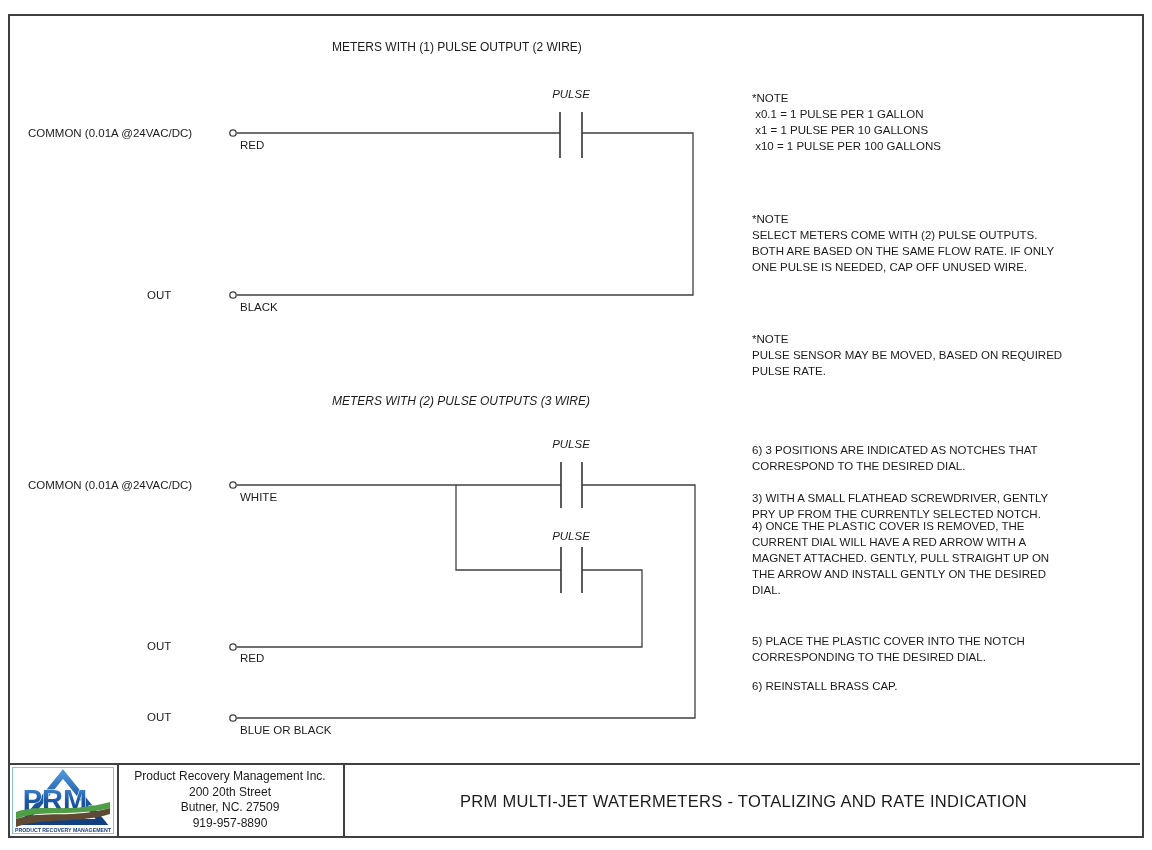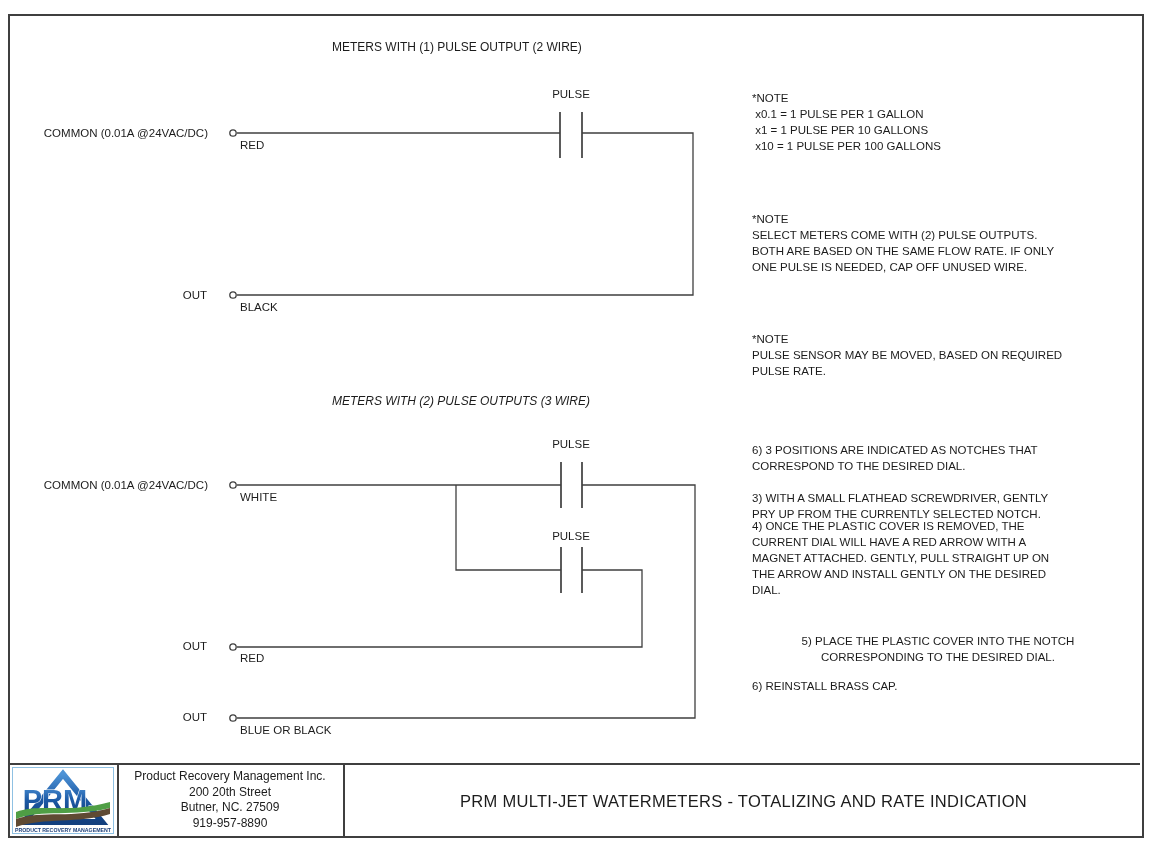--- a/index.html
+++ b/index.html
@@ -9,23 +9,23 @@
     background:#ffffff;
     font-family:"Liberation Sans", sans-serif;
     color:#1c1c1c;
     overflow:hidden;
   }
   .frame{
     position:absolute;left:8px;top:14px;width:1132px;height:820px;
     border:2px solid #3f3f3f;
   }
   .lbl{position:absolute;font-size:11.5px;color:#1c1c1c;white-space:nowrap;line-height:13px;}
-  .lbl.right{text-align:right;}
+  .lbl.right{}
   .sec-title{position:absolute;font-size:12px;color:#1c1c1c;white-space:nowrap;}
-  .pulse{transform:translateX(-50%);}
+  .pulse{transform:translateX(-50%);font-style:italic;}
   .note{
     position:absolute;left:752px;width:372px;
     font-size:11.5px;line-height:16px;color:#1c1c1c;
     white-space:pre-line;
   }
   .tb-line{position:absolute;background:#3f3f3f;}
   .tb-address{
     position:absolute;left:119px;top:769px;width:222px;
     text-align:center;font-size:12px;line-height:15.5px;color:#1c1c1c;
   }
@@ -96,21 +96,21 @@
 PULSE RATE.</div>
   <div class="note" style="top:442px;">6) 3 POSITIONS ARE INDICATED AS NOTCHES THAT
 CORRESPOND TO THE DESIRED DIAL.</div>
   <div class="note" style="top:490px;">3) WITH A SMALL FLATHEAD SCREWDRIVER, GENTLY
 PRY UP FROM THE CURRENTLY SELECTED NOTCH.</div>
   <div class="note" style="top:518px;">4) ONCE THE PLASTIC COVER IS REMOVED, THE
 CURRENT DIAL WILL HAVE A RED ARROW WITH A
 MAGNET ATTACHED. GENTLY, PULL STRAIGHT UP ON
 THE ARROW AND INSTALL GENTLY ON THE DESIRED
 DIAL.</div>
-  <div class="note" style="top:633px;text-align:center;">5) PLACE THE PLASTIC COVER INTO THE NOTCH
+  <div class="note" style="top:633px;">5) PLACE THE PLASTIC COVER INTO THE NOTCH
 CORRESPONDING TO THE DESIRED DIAL.</div>
   <div class="note" style="top:678px;">6) REINSTALL BRASS CAP.</div>
 
   <div class="tb-line" style="left:8px;top:763px;width:1132px;height:2px;"></div>
   <div class="tb-line" style="left:117px;top:763px;width:2px;height:73px;"></div>
   <div class="tb-line" style="left:343px;top:763px;width:2px;height:73px;"></div>
 
   <svg id="logo" width="102" height="67" viewBox="0 0 102 67">
     <defs>
       <linearGradient id="lgBlue" x1="0" y1="0" x2="0" y2="1">

